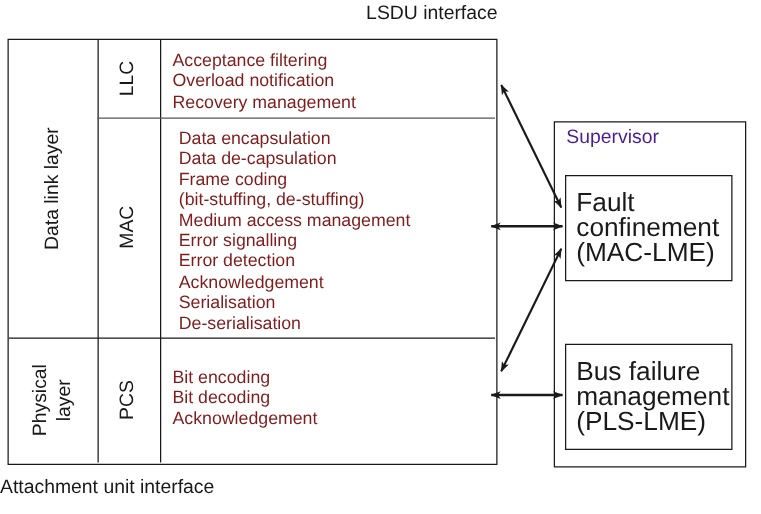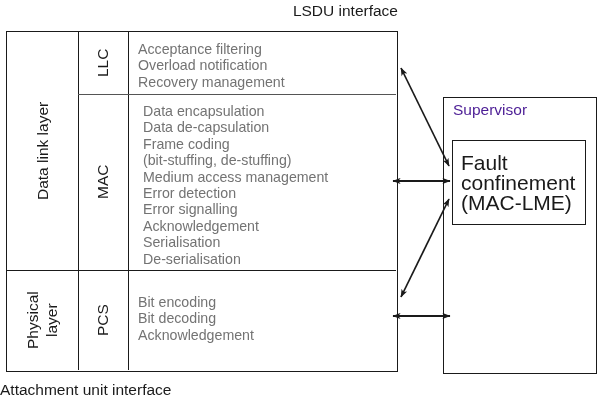--- a/index.html
+++ b/index.html
@@ -95,21 +95,21 @@
     line-height: 18px;
     color: #1a1a1a;
     white-space: nowrap;
   }
 
   
   .svc-list {
     position: absolute;
     font-size: 14.2px;
     line-height: 16.4px;
-    color: #737373;
+    color: #7f1d1d;
     white-space: nowrap;
   }
   .svc-list div { white-space: nowrap; }
 
   
   #supervisor-box {
     position: absolute;
     left: 443px;
     top: 97px;
     width: 154px;
@@ -180,41 +180,46 @@
       <div>Acceptance filtering</div>
       <div>Overload notification</div>
       <div>Recovery management</div>
     </div>
   <div class="svc-list" id="mac-services" style="left:143px; top:103px;">
       <div>Data encapsulation</div>
       <div>Data de-capsulation</div>
       <div>Frame coding</div>
       <div>(bit-stuffing, de-stuffing)</div>
       <div>Medium access management</div>
+      <div>Error signalling</div>
       <div>Error detection</div>
-      <div>Error signalling</div>
       <div>Acknowledgement</div>
       <div>Serialisation</div>
       <div>De-serialisation</div>
     </div>
   <div class="svc-list" id="pcs-services" style="left:138px; top:294px;">
       <div>Bit encoding</div>
       <div>Bit decoding</div>
       <div>Acknowledgement</div>
     </div>
 
   <div id="supervisor-box"></div>
   <div id="supervisor-title">Supervisor</div>
 
   <div class="sub-box" id="fault-box">
     <div class="sub-box-text">Fault
 confinement
 (MAC-LME)</div>
   </div>
 
+  <div class="sub-box" id="bus-box">
+    <div class="sub-box-text">Bus failure
+management
+(PLS-LME)</div>
+  </div>
 
   <svg id="arrows" viewBox="0 0 609 411" xmlns="http://www.w3.org/2000/svg">
     <defs>
       <marker id="ah" markerWidth="9" markerHeight="9" refX="7.6" refY="3.1" orient="auto" markerUnits="userSpaceOnUse">
         <path d="M0,0 L8.2,3.1 L0,6.2 L2.1,3.1 z" fill="#1a1a1a"></path>
       </marker>
       <marker id="ah-start" markerWidth="9" markerHeight="9" refX="0.6" refY="3.1" orient="auto" markerUnits="userSpaceOnUse">
         <path d="M8.2,0 L0,3.1 L8.2,6.2 L6.1,3.1 z" fill="#1a1a1a"></path>
       </marker>
     </defs>

